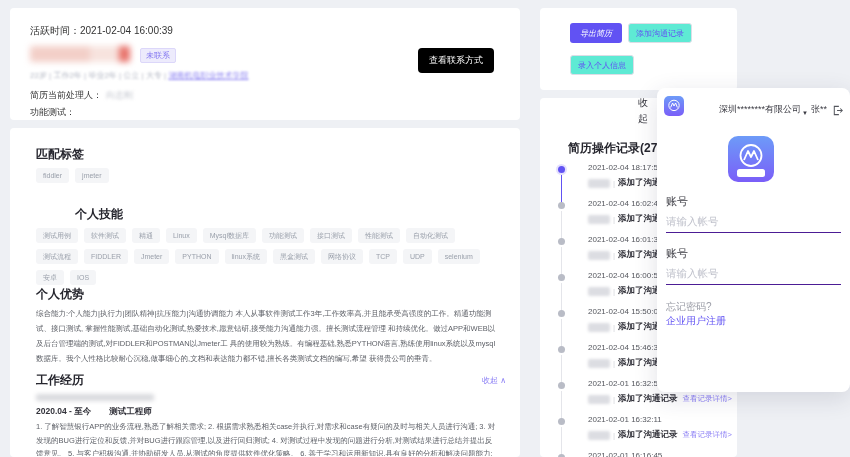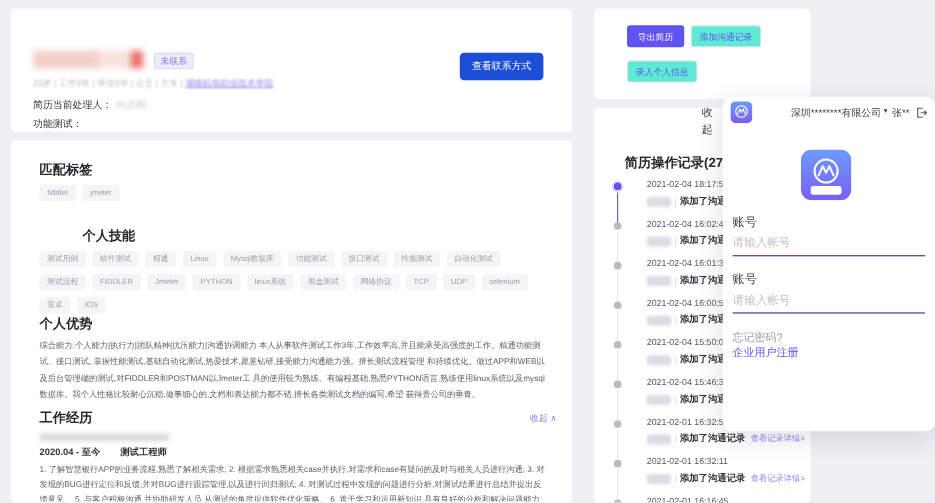--- a/index.html
+++ b/index.html
@@ -13,21 +13,21 @@
   .name-blur { position:absolute; left:20px; top:38px; width:100px; height:16px;
     background:linear-gradient(90deg,#f3cfc8 0 60%,#f7e3de 60% 88%, #e8726a 90%); filter:blur(3px); border-radius:2px; }
   .badge { position:absolute; left:130px; top:40px; font-size:8px; color:#8074f0;
     background:#edebfc; border:1px solid #dcd7fa; border-radius:2px; padding:1px 5px; }
   .info-line { position:absolute; left:20px; top:62px; font-size:8px; color:#b4b8c4; filter:blur(1.2px); }
   .info-line .school { color:#8d83f2; text-decoration:underline; }
   .handler-line { position:absolute; left:20px; top:81px; font-size:9px; color:#333; }
   .handler-name { color:#c4c7cf; filter:blur(1.5px); margin-left:4px; }
   .intent-line { position:absolute; left:20px; top:98px; font-size:9px; color:#333; }
   .btn-contact { position:absolute; left:408px; top:40px; width:76px; height:25px;
-    background:#1d4ed8; color:#fff; font-size:9px; border:none; border-radius:4px; cursor:pointer; }
+    background:#000000; color:#fff; font-size:9px; border:none; border-radius:4px; cursor:pointer; }
 
   
   #card-detail { left:10px; top:128px; width:510px; height:329px; overflow:hidden; }
   h2.sec { font-size:12px; font-weight:bold; color:#26262e; }
   .sec-match { position:absolute; left:26px; top:18px; }
   .tag-row { position:absolute; left:26px; display:flex; flex-wrap:wrap; gap:6px; width:460px; }
   .tr-match { top:40px; }
   .tag { background:#f4f5f7; color:#9aa0ab; font-size:7px; padding:4px 7px; border-radius:3px; line-height:1; white-space:nowrap; }
   .sec-skill { position:absolute; left:33px; top:78px;margin-left:32px; }
   .tr-skill { top:100px; }
@@ -39,21 +39,21 @@
   .company-blur { position:absolute; left:26px; top:266px; width:118px; height:7px;
     background:#d9dade; filter:blur(2px); border-radius:2px; }
   .work-title { position:absolute; left:26px; top:278px; font-size:8.5px; font-weight:bold; color:#33333b; }
   .work-title .role { margin-left:18px; }
   .work-desc { position:absolute; left:26px; top:292px; width:462px; height:36px; overflow:hidden;
     font-size:7.5px; color:#5c5f66; line-height:13.5px; }
 
   
   #card-actions { left:540px; top:8px; width:197px; height:82px; }
   .btn-primary-sm { position:absolute; left:30px; top:15px; width:52px; height:20px;
-    background:#6152f3; color:#fff; font-size:8px; border:none; border-radius:3px; cursor:pointer; }
+    background:#6152f3; color:#fff; font-size:8px; border:none; border-radius:3px; cursor:pointer;font-style:italic; }
   .btn-outline { background:#5eead4; color:#6152f3; font-size:8px; border:1px solid #dcdde6; border-radius:3px; cursor:pointer; position:absolute; }
   .btn-add { left:88px; top:15px; width:64px; height:20px; }
   .btn-enter { left:30px; top:47px; width:64px; height:20px; }
 
   
   #card-records { left:540px; top:98px; width:197px; height:359px; overflow:hidden; }
   .collapse-stack { position:absolute; left:98px; top:-3px; width:13px; font-size:10px; color:#3a3a42; line-height:16px; word-break:break-all; cursor:pointer; }
   .rec-title { position:absolute; left:28px; top:42px; font-size:12px; font-weight:bold; color:#26262e; }
   .timeline { position:absolute; left:0; top:64px; width:100%; }
   .tl-item { position:relative; height:36px; padding-left:48px; }
@@ -65,21 +65,21 @@
   .tl-time { font-size:8px; color:#55575e; line-height:12px; white-space:nowrap; }
   .tl-content { margin-top:3px; display:flex; align-items:center; white-space:nowrap; }
   .tl-chip { width:22px; height:9px; background:#dcdde2; filter:blur(1.5px); border-radius:2px; flex:none; }
   .tl-sep { color:#d3d4da; font-size:8px; margin:0 3px; }
   .tl-action { font-size:8.5px; font-weight:bold; color:#33333b; }
   .tl-link { font-size:7.5px; color:#8a7ef5; margin-left:5px; cursor:pointer; }
 
   
   #login-modal { position:absolute; left:657px; top:88px; width:193px; height:304px; background:#fff;
     border-radius:8px; box-shadow:0 6px 24px rgba(40,40,80,.14); z-index:10; }
-  .modal-bar { position:absolute; left:0; top:0; width:100%; height:28px; display:flex; align-items:center; padding:0 7px; }
+  .modal-bar { position:absolute; left:0; top:0; width:100%; height:28px; display:flex; align-items:flex-end; padding:0 7px; }
   .modal-bar .spacer { flex:1; }
   .company { font-size:9px; color:#3a3a42; white-space:nowrap; }
   .caret { font-size:6px; color:#3a3a42; margin:0 3px 0 1px; }
   .user { font-size:9px; color:#3a3a42; margin-right:5px; }
   .logo-big { position:absolute; left:71px; top:48px; }
   .field { position:absolute; left:9px; width:175px; }
   .f1 { top:106px; } .f2 { top:158px; }
   .field label { font-size:11px; color:#3a3a42; display:block; }
   .field input { border:none; border-bottom:1px solid #4c1d95; width:100%; height:24px;
     font-size:10.5px; color:#333; outline:none; background:transparent; }
@@ -87,20 +87,21 @@
   .links-row { position:absolute; left:9px; top:212px; width:175px; display:flex; justify-content:space-between;flex-direction:column; }
   .forgot { font-size:10px; color:#9a9ca6; cursor:pointer; }
   .register { font-size:10px; color:#6152f3; cursor:pointer; }
   .btn-login { position:absolute; left:10px; top:240px; width:173px; height:27px; border:none;
     border-radius:14px; background:#6152f3; color:#fff; font-size:12px; cursor:pointer; }
 </style>
 </head>
 <body>
 
 <div class="card" id="card-profile">
+  <div class="active-line"><span>活跃时间：</span><span>2021-02-04 16:00:39</span></div>
   <div class="name-blur"></div>
   <span class="badge">未联系</span>
   <div class="info-line"><span>22岁 | 工作2年 | 毕业2年 | 公立 | 大专 | </span><span class="school">湖南机电职业技术学院</span></div>
   <div class="handler-line"><span>简历当前处理人：</span><span class="handler-name">向志刚</span></div>
   <div class="intent-line">功能测试：</div>
   <button class="btn-contact">查看联系方式</button>
 </div>
 
 <div class="card" id="card-detail">
   <h2 class="sec sec-match">匹配标签</h2>

